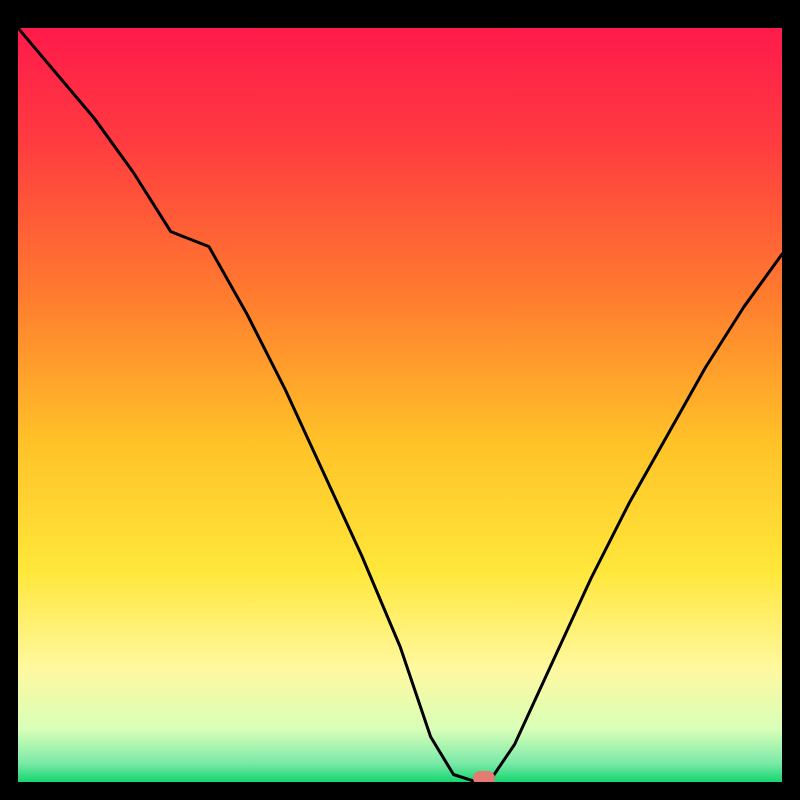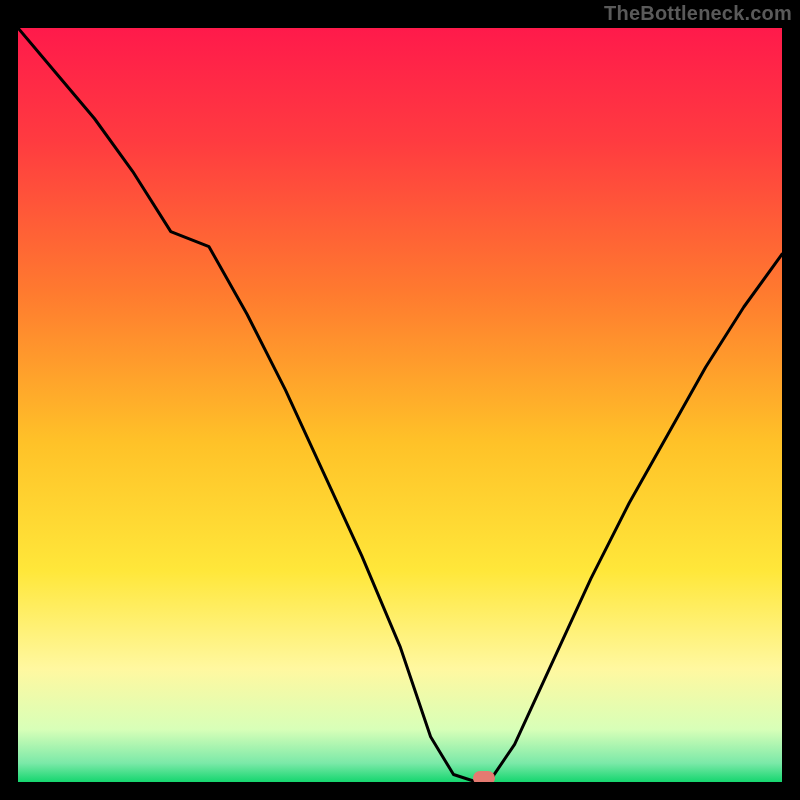--- a/index.html
+++ b/index.html
@@ -7,21 +7,20 @@
   .attribution{position:absolute;top:2px;right:8px;color:#5a5a5a;font-size:20px;font-weight:600;letter-spacing:.2px}
   .plot{position:absolute;left:18px;top:28px;width:764px;height:754px;overflow:hidden}
   .curve{position:absolute;left:0;top:0;width:764px;height:754px}
   .curve path{fill:none;stroke:#000;stroke-width:3;stroke-linejoin:round;stroke-linecap:round}
   .marker{position:absolute;width:22px;height:14px;border-radius:7px;background:#e47a71;transform:translate(-50%,-50%)}
 </style>
 </head>
 <body>
 
 <div class="frame">
-  <div class="attribution">TheBottleneck.com</div>
   <div class="plot">
     <svg class="curve" viewBox="0 0 764 754" preserveAspectRatio="none">
       <defs>
         <linearGradient id="bg" x1="0" y1="0" x2="0" y2="1">
             <stop offset="0.00%" stop-color="#ff1a4b"></stop>
             <stop offset="15.00%" stop-color="#ff3b40"></stop>
             <stop offset="35.00%" stop-color="#ff7a2f"></stop>
             <stop offset="55.00%" stop-color="#ffc228"></stop>
             <stop offset="72.00%" stop-color="#ffe73a"></stop>
             <stop offset="85.00%" stop-color="#fff8a0"></stop>

